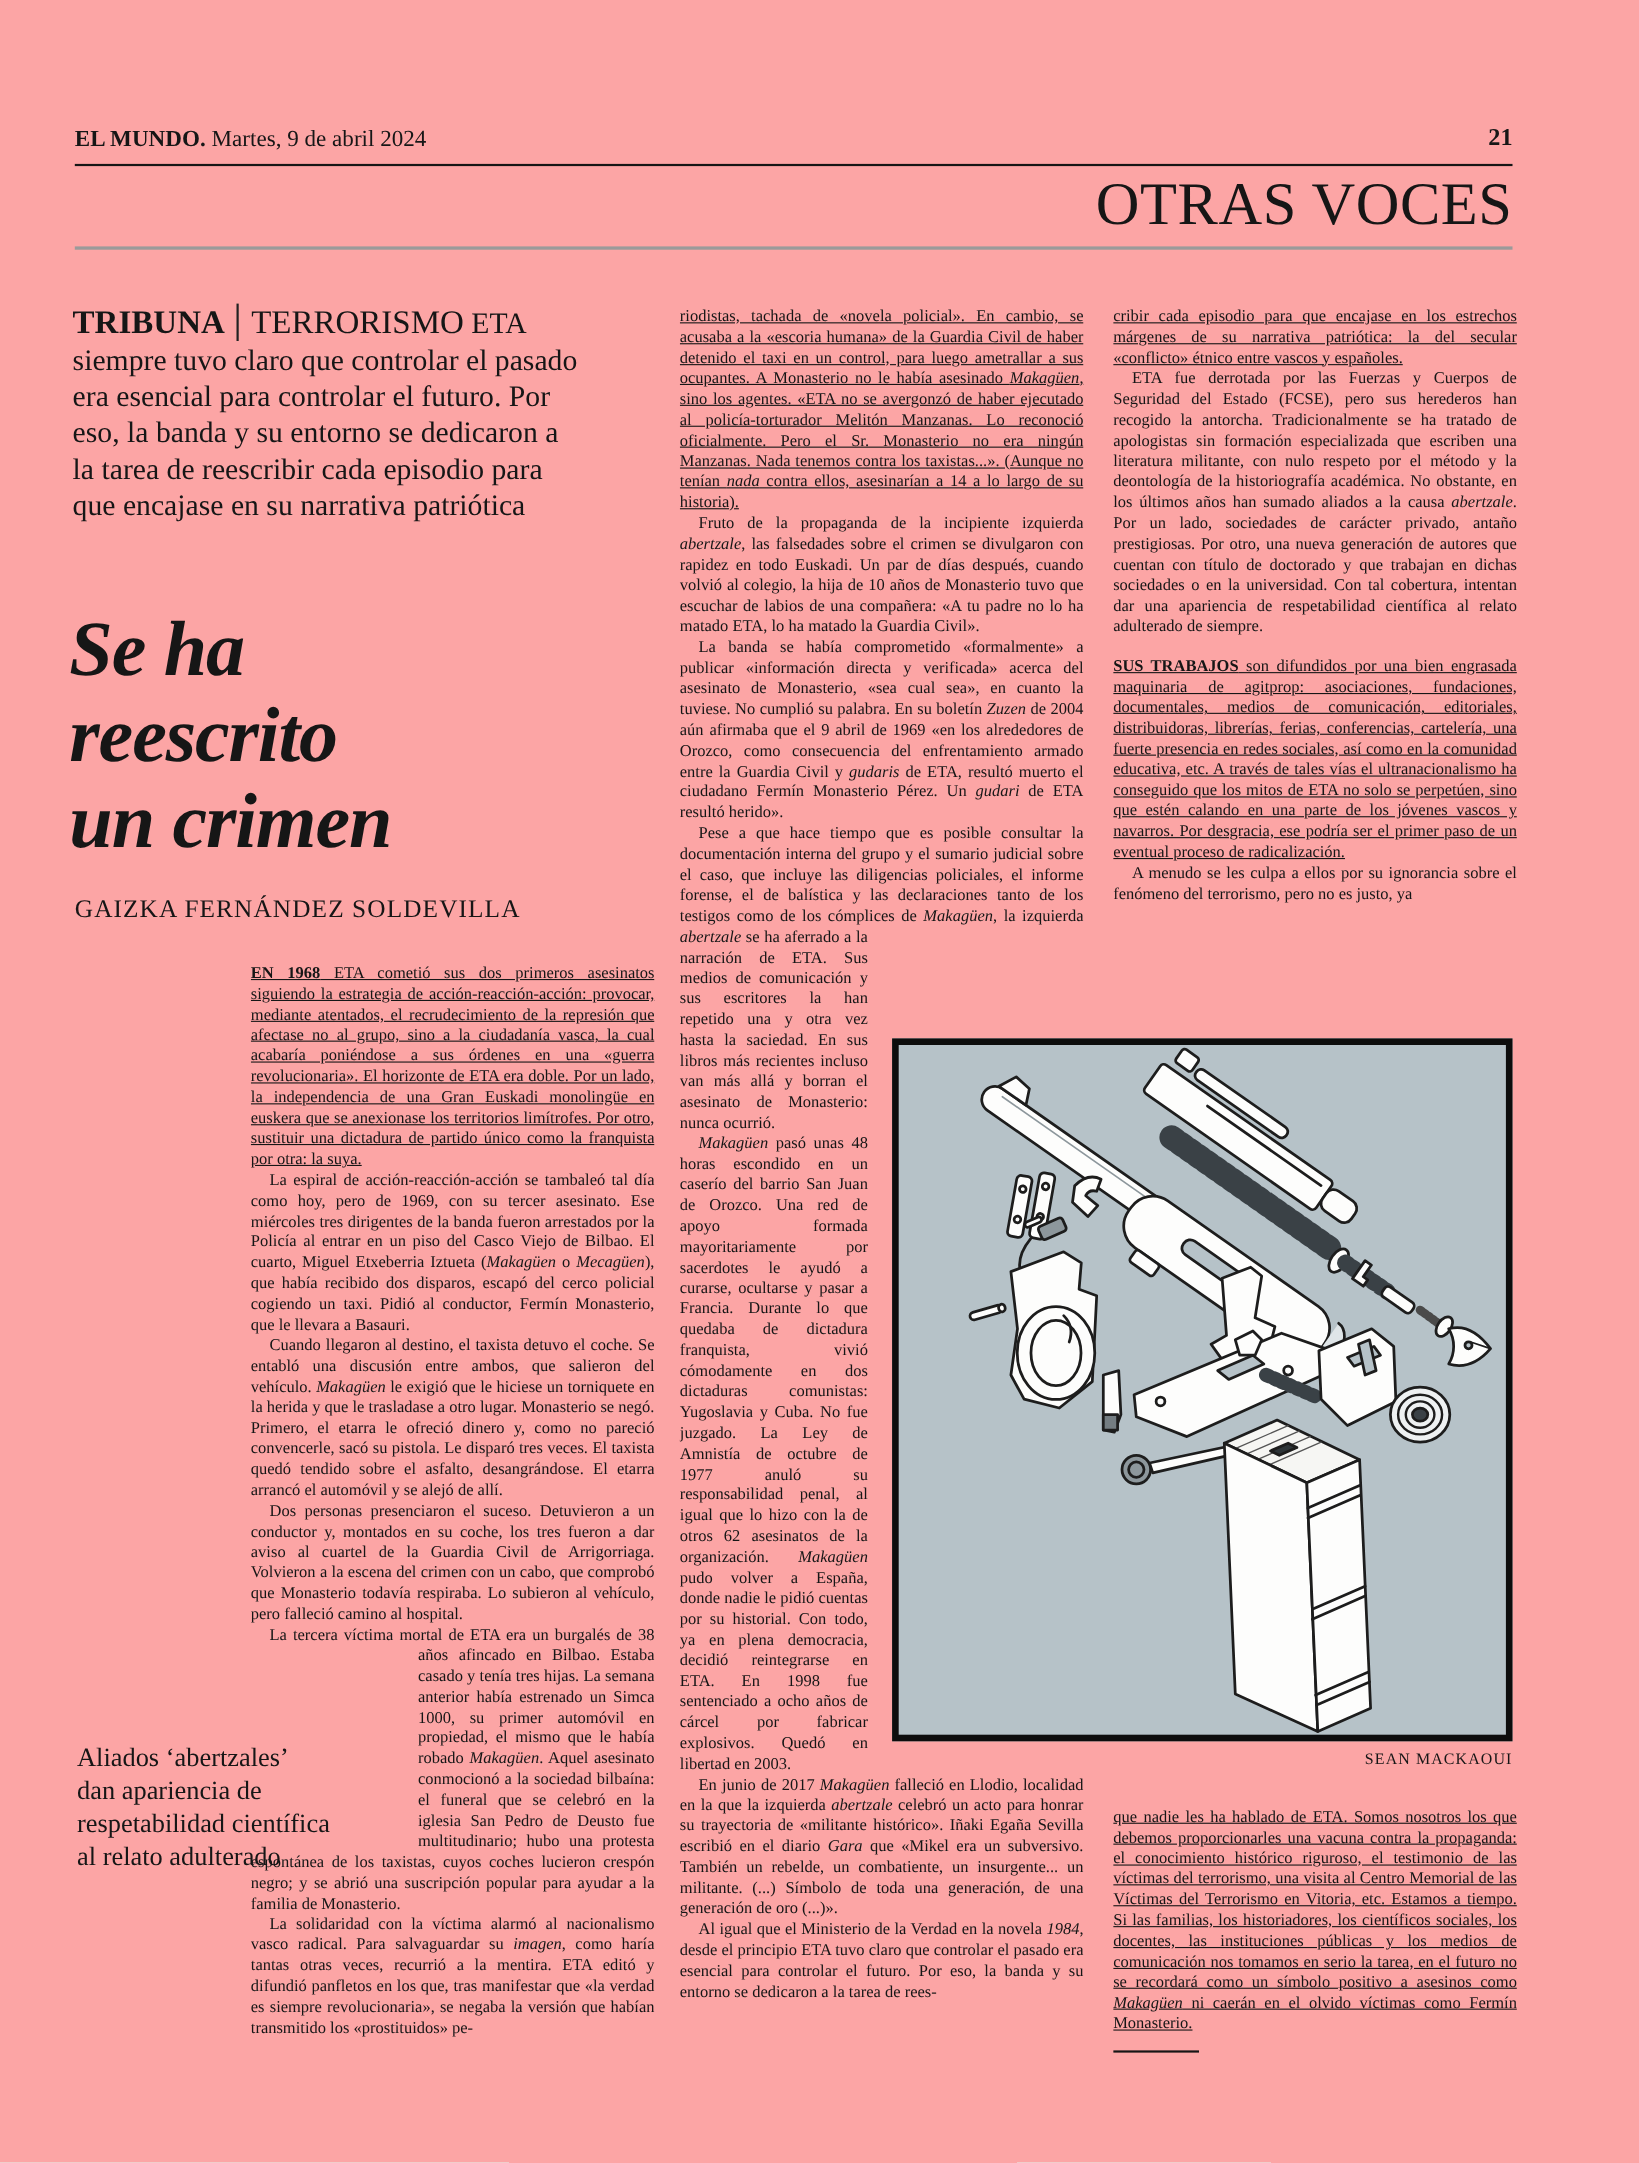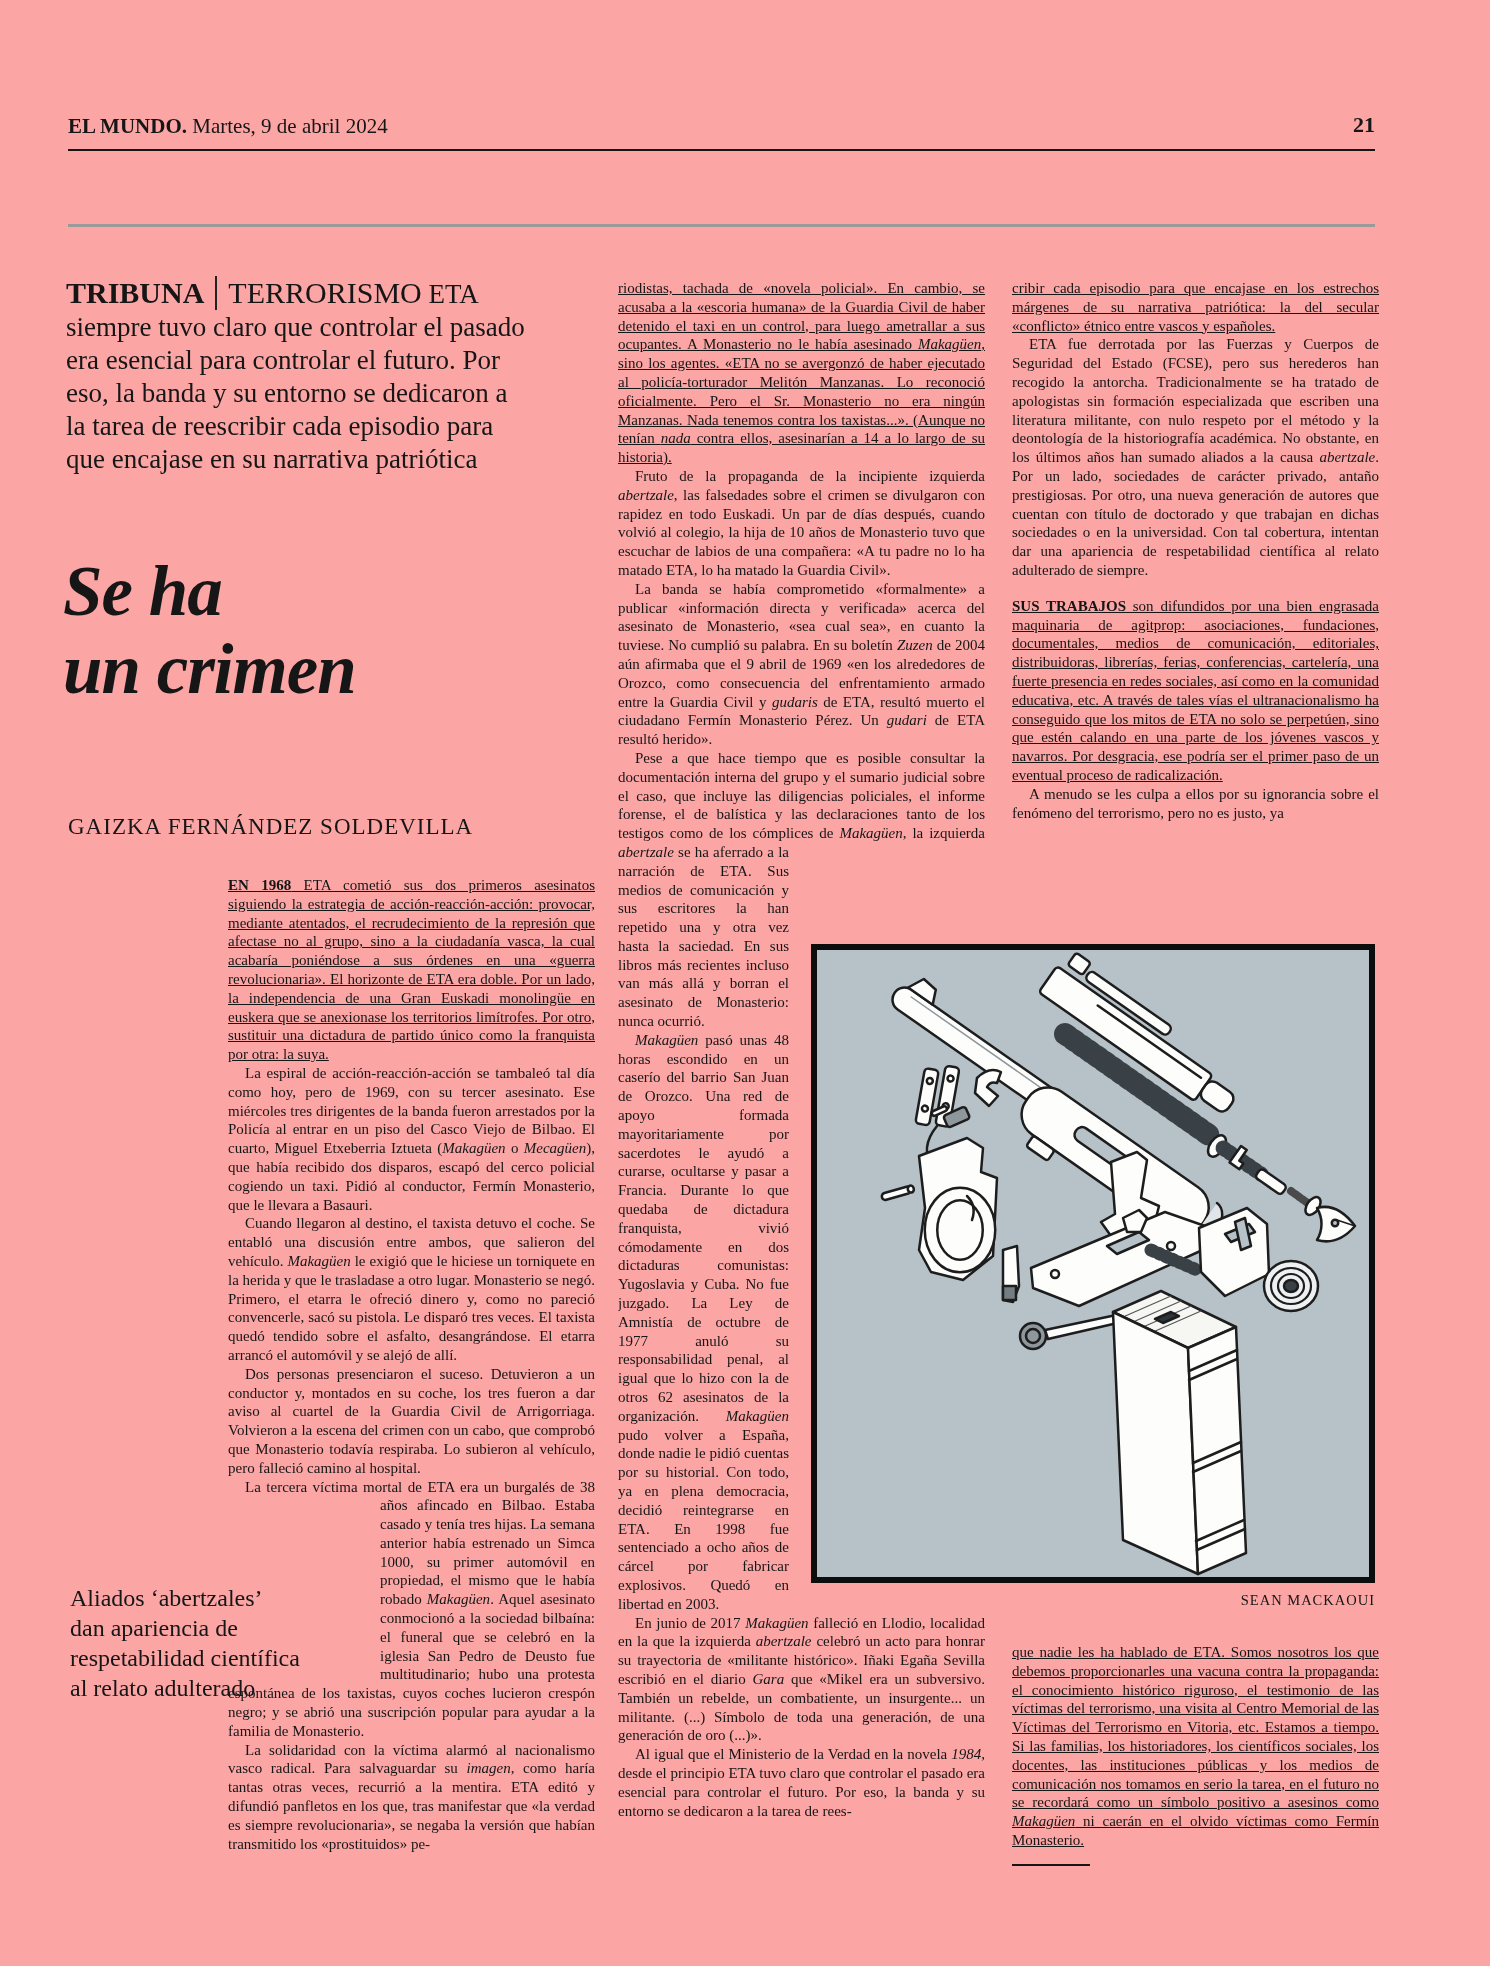--- a/index.html
+++ b/index.html
@@ -53,29 +53,31 @@
 </head>
 <body>
 
 <div class="page">
 
   <div class="masthead-line">
     <span class="masthead">EL MUNDO.</span><span class="issue-date"> Martes, 9 de abril 2024</span>
   </div>
   <div class="page-number">21</div>
   <div class="rule-top"></div>
+  <div class="section-title">OTRAS VOCES</div>
   <div class="rule-gray"></div>
 
   <div class="standfirst">
     <span class="kick-b">TRIBUNA</span><span class="kick-sep"></span><span class="kick">TERRORISMO</span>
     <span>ETA siempre tuvo claro que controlar el pasado era esencial para controlar el futuro. Por eso, la banda y su entorno se dedicaron a la tarea de reescribir cada episodio para que encajase en su narrativa patriótica</span>
   </div>
 
   <div class="title">
       <div>Se ha</div>
+      <div>reescrito</div>
       <div>un crimen</div>
     </div>
   <div class="byline">GAIZKA FERNÁNDEZ SOLDEVILLA</div>
 
   <div id="col1" class="col">
       <p class="noind"><span class="lead">EN 1968</span><span> ETA cometió sus dos primeros asesinatos siguiendo la estrategia de acción-reacción-acción: provocar, mediante atentados, el recrudecimiento de la represión que afectase no al grupo, sino a la ciudadanía vasca, la cual acabaría poniéndose a sus órdenes en una «guerra revolucionaria». El horizonte de ETA era doble. Por un lado, la independencia de una Gran Euskadi monolingüe en euskera que se anexionase los territorios limítrofes. Por otro, sustituir una dictadura de partido único como la franquista por otra: la suya.</span></p>
       <p><span>La espiral de acción-reacción-acción se tambaleó tal día como hoy, pero de 1969, con su tercer asesinato. Ese miércoles tres dirigentes de la banda fueron arrestados por la Policía al entrar en un piso del Casco Viejo de Bilbao. El cuarto, Miguel Etxeberria Iztueta (</span><span class="it">Makagüen</span><span> o </span><span class="it">Mecagüen</span><span>), que había recibido dos disparos, escapó del cerco policial cogiendo un taxi. Pidió al conductor, Fermín Monasterio, que le llevara a Basauri.</span></p>
       <p><span>Cuando llegaron al destino, el taxista detuvo el coche. Se entabló una discusión entre ambos, que salieron del vehículo. </span><span class="it">Makagüen</span><span> le exigió que le hiciese un torniquete en la herida y que le trasladase a otro lugar. Monasterio se negó. Primero, el etarra le ofreció dinero y, como no pareció convencerle, sacó su pistola. Le disparó tres veces. El taxista quedó tendido sobre el asfalto, desangrándose. El etarra arrancó el automóvil y se alejó de allí.</span></p>
       <p><span>Dos personas presenciaron el suceso. Detuvieron a un conductor y, montados en su coche, los tres fueron a dar aviso al cuartel de la Guardia Civil de Arrigorriaga. Volvieron a la escena del crimen con un cabo, que comprobó que Monasterio todavía respiraba. Lo subieron al vehículo, pero falleció camino al hospital.</span></p>
       <p><span>La tercera víctima mortal de ETA era un burgalés de </span><span class="f1"></span><span>38 años afincado en Bilbao. Estaba casado y tenía tres hijas. La semana anterior había estrenado un Simca 1000, su primer automóvil en propiedad, el mismo que le había robado </span><span class="it">Makagüen</span><span>. Aquel asesinato conmocionó a la sociedad bilbaína: el funeral que se celebró en la iglesia San Pedro de Deusto fue multitudinario; hubo una protesta espontánea de los taxistas, cuyos coches lucieron crespón negro; y se abrió una suscripción popular para ayudar a la familia de Monasterio.</span></p>

